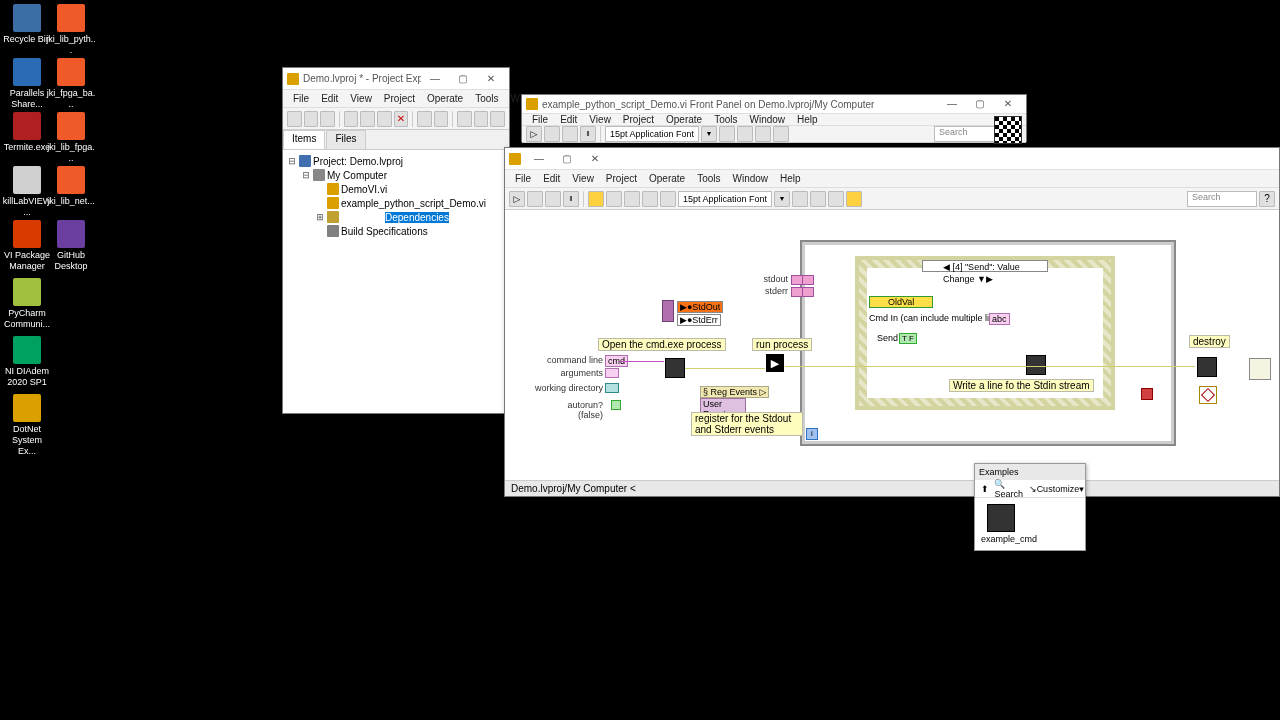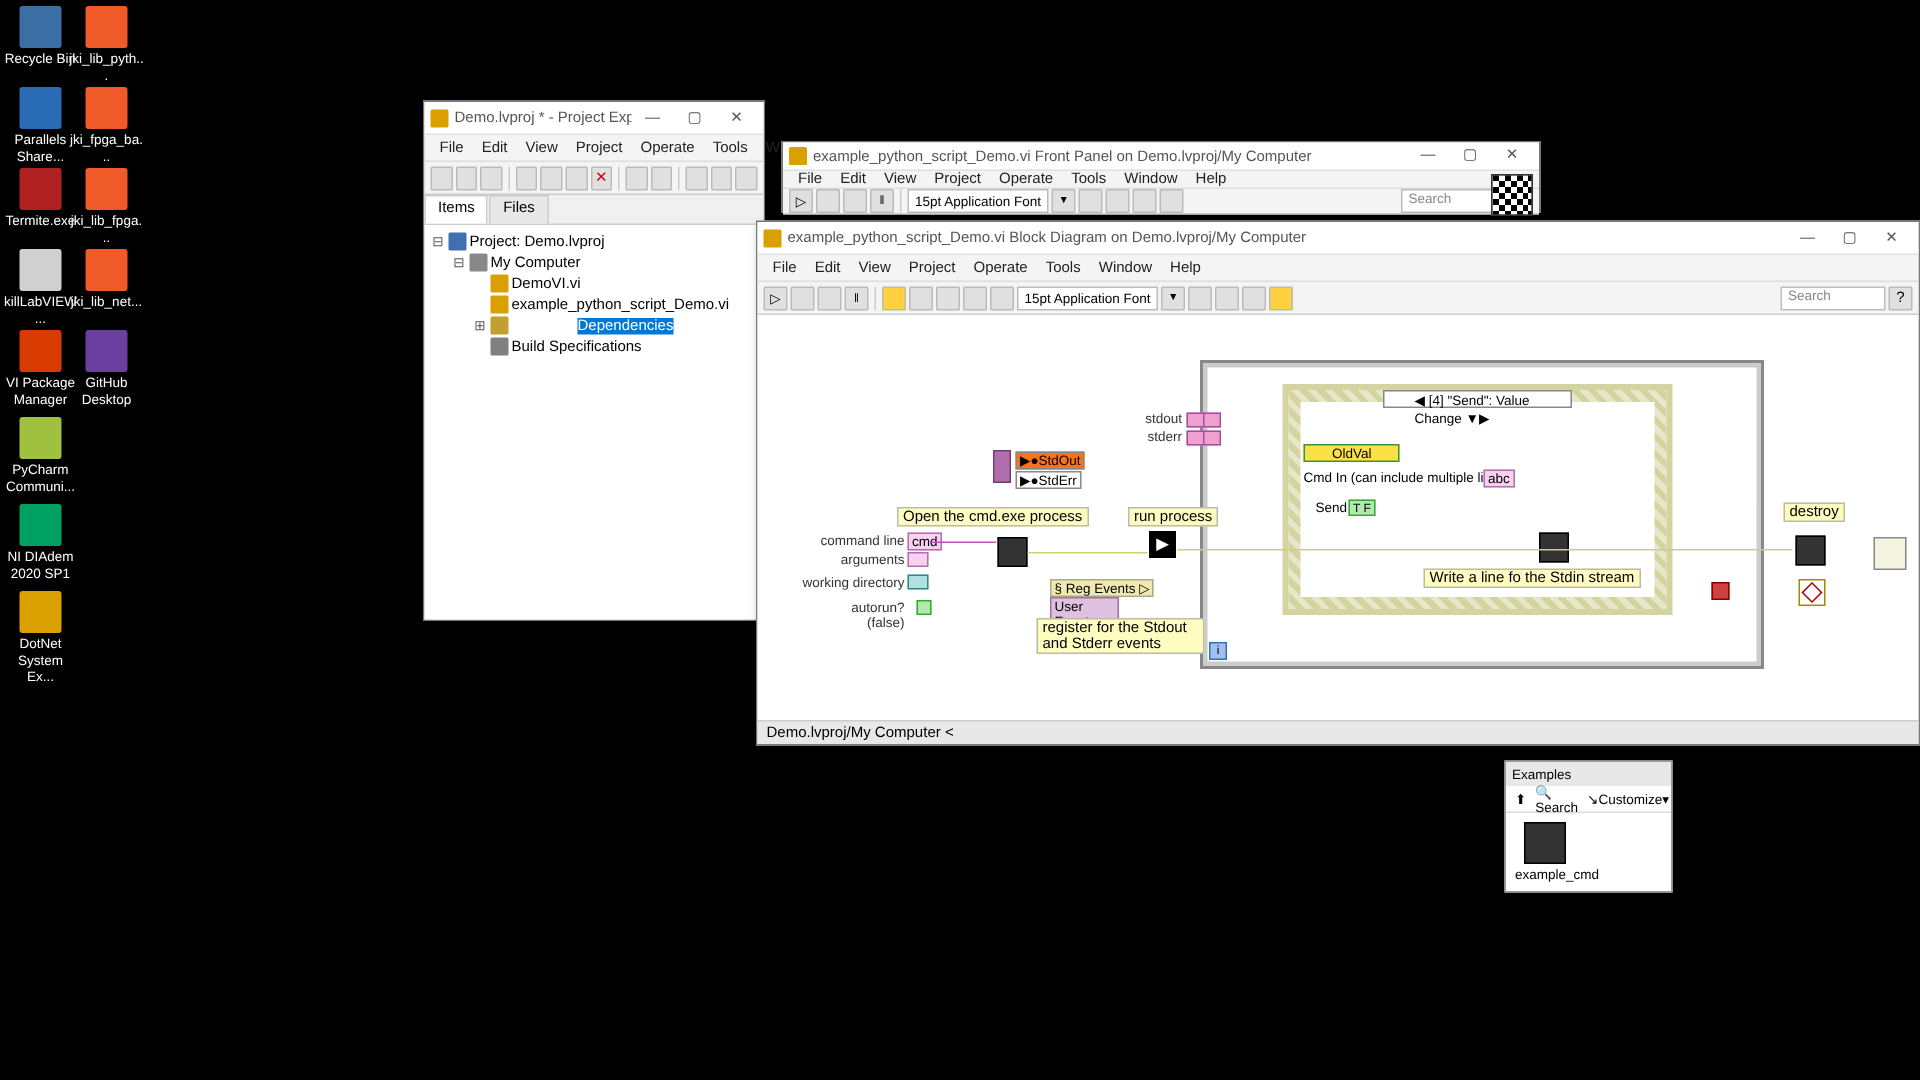--- a/index.html
+++ b/index.html
@@ -232,21 +232,20 @@
     <div style="flex:1"></div>
     <div class="search" style="width:70px" placeholder="Search">Search</div>
     <div class="tbtn" style="font-size:10px;line-height:14px;text-align:center;">?</div>
   </div>
 </div>
 <div class="fp-grid" style="left:994px; top:116px;"></div>
 
 <div class="win" style="left:504px; top:147px; width:776px; height:350px;">
   <div class="titlebar">
     <div class="wicon"></div>
-    <div class="title">example_python_script_Demo.vi Block Diagram on Demo.lvproj/My Computer</div>
     <div class="winbtns">
       <div class="winbtn">—</div>
       <div class="winbtn">▢</div>
       <div class="winbtn">✕</div>
     </div>
   </div>
   <div class="menubar" id="bd-menu">
       <span>File</span>
       <span>Edit</span>
       <span>View</span>
@@ -339,21 +338,21 @@
     <div class="wire" style="left:115px;top:151px;width:44px"></div>
     <div class="wire" style="left:180px;top:158px;width:80px;background:#d0d070"></div>
     <div class="wire" style="left:280px;top:156px;width:410px;background:#d0d070"></div>
   </div>
 
   <div class="bd-status">
     <span>Demo.lvproj/My Computer  &lt;</span>
   </div>
 </div>
 
-<div class="palette" style="left:1003px; top:463px; width:112px;margin-top:44px;">
+<div class="palette" style="left:974px; top:463px; width:112px;">
   <div class="pal-title">Examples</div>
   <div class="pal-bar">
     <span>⬆</span>
     <span>🔍<span>Search</span></span>
     <span>↘<span>Customize▾</span></span>
   </div>
   <div class="pal-body">
     <div class="pal-item">
       <div class="pal-ico"></div>
       <div>example_cmd</div>

